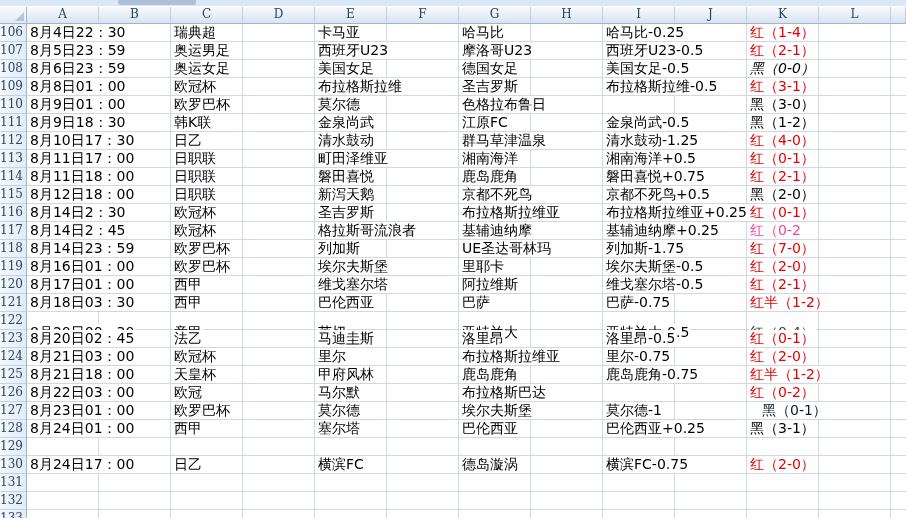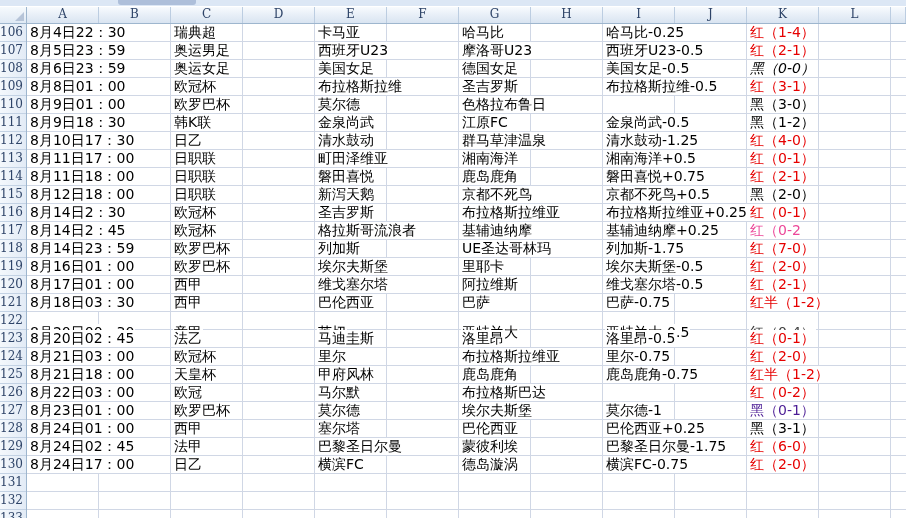--- a/index.html
+++ b/index.html
@@ -256,38 +256,30 @@
     <span class="cell cE">马尔默</span>
     <span class="cell cG">布拉格斯巴达</span>
     <span class="cell cK" style="color: rgb(230, 0, 0);">红（0-2）</span>
   </div>
       <div class="data-row" style="top: 378px;">
     <span class="cell cA">8月23日01：00</span>
     <span class="cell cC">欧罗巴杯</span>
     <span class="cell cE">莫尔德</span>
     <span class="cell cG">埃尔夫斯堡</span>
     <span class="cell cI">莫尔德-1</span>
-    <span class="cell cK" style="color: #4c1d95;">黑（0-1）</span>
+    <span class="cell cK" style="color: #0f172a; margin-left: 12px;">黑（0-1）</span>
   </div>
       <div class="data-row" style="top: 396px;">
     <span class="cell cA">8月24日01：00</span>
     <span class="cell cC">西甲</span>
     <span class="cell cE">塞尔塔</span>
     <span class="cell cG">巴伦西亚</span>
     <span class="cell cI">巴伦西亚+0.25</span>
     <span class="cell cK" style="color: rgb(0, 0, 0);">黑（3-1）</span>
   </div>
-      <div class="data-row" style="top: 414px;">
-    <span class="cell cA">8月24日02：45</span>
-    <span class="cell cC">法甲</span>
-    <span class="cell cE">巴黎圣日尔曼</span>
-    <span class="cell cG">蒙彼利埃</span>
-    <span class="cell cI">巴黎圣日尔曼-1.75</span>
-    <span class="cell cK" style="color: rgb(230, 0, 0);">红（6-0）</span>
-  </div>
       <div class="data-row" style="top: 432px;">
     <span class="cell cA">8月24日17：00</span>
     <span class="cell cC">日乙</span>
     <span class="cell cE">横滨FC</span>
     <span class="cell cG">德岛漩涡</span>
     <span class="cell cI">横滨FC-0.75</span>
     <span class="cell cK" style="color: rgb(230, 0, 0);">红（2-0）</span>
   </div>
     </div>
 </div>

